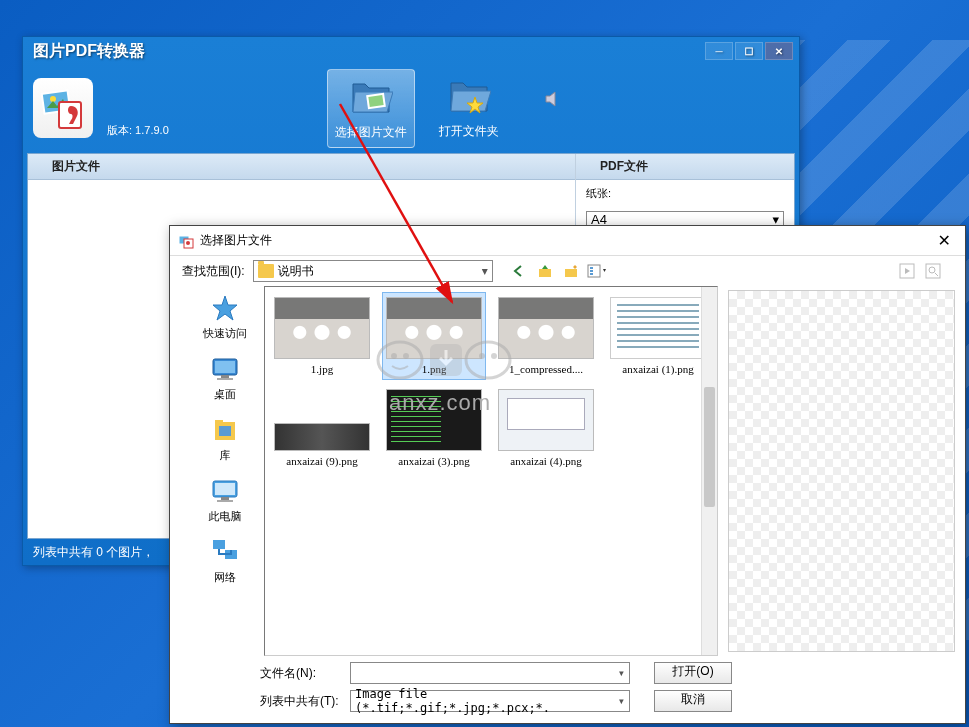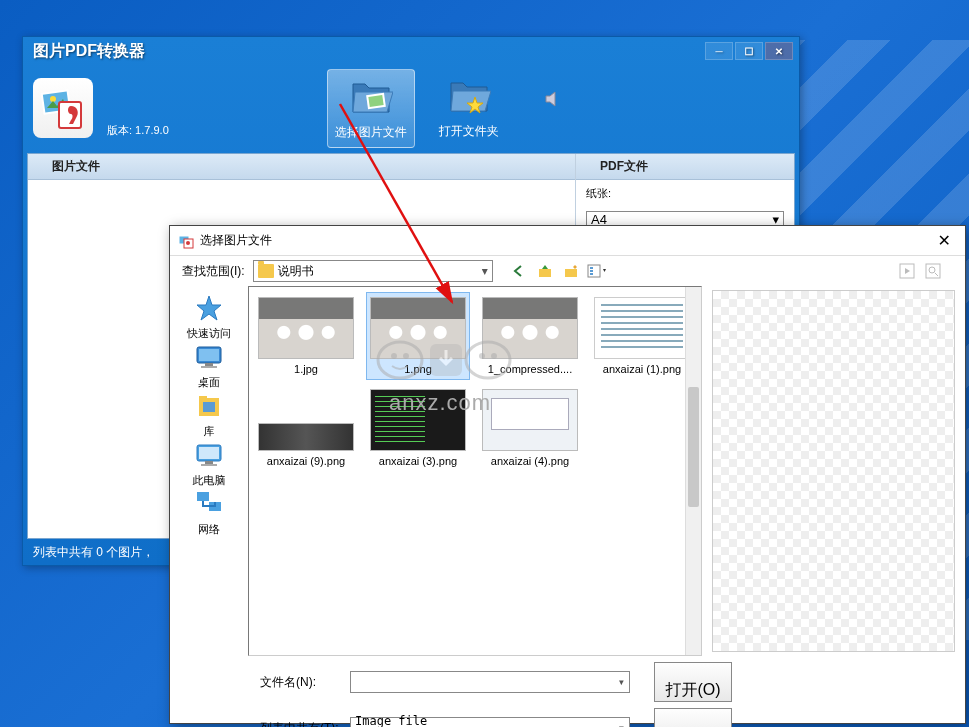--- a/index.html
+++ b/index.html
@@ -179,21 +179,22 @@
 
     .fd-body {
       display:flex;
       height: 370px;
     }
     .fd-sidebar {
       width: 78px;
       display:flex; flex-direction:column;
       align-items:center;
       padding: 6px 0;
-      gap: 0;
+      gap: 12px;
+      margin-left: 16px;
     }
     .sb-item { display:flex;flex-direction:column;align-items:center; gap:2px; font-size:11px; cursor:pointer; width:100%;}
     .sb-icon { width:32px;height:32px; display:flex;align-items:center;justify-content:center;}
 
     .fd-files {
       flex: 0 0 454px;
       border: 1px inset #ccc;
       padding: 6px;
       overflow: auto;
       position: relative;
@@ -224,21 +225,21 @@
     }
     .thumb.doc { background:#fff; border:1px solid #ccc;}
     .thumb.doc::after{content:'';position:absolute;top:6px;left:6px;right:6px;bottom:6px;
       background: repeating-linear-gradient(to bottom, #8ab 0 2px, transparent 2px 6px);}
     .thumb.dark { background:#1a1a1a;}
     .thumb.dark::after{content:'';position:absolute;top:6px;left:4px;right:40px;bottom:6px;
       background: repeating-linear-gradient(to bottom, #5c5 0 1px, transparent 1px 5px);}
     .thumb.gui { background:#eef2f6;}
     .thumb.gui::after{content:'';position:absolute;top:8px;left:8px;right:8px;height:30px;border:1px solid #aab;background:#fff;}
     .thumb.wide { height:28px; }
-    .file-label { font-size:11px; text-align:center; white-space:nowrap; overflow:hidden; text-overflow:ellipsis; max-width:100px;}
+    .file-label { font-size:11px; text-align:center; white-space:nowrap; overflow:hidden; text-overflow:ellipsis; max-width:100px;font-family:Liberation Serif, serif;}
     .fd-scrollbar { position:absolute; right:0; top:0; bottom:0; width:16px; background:#f0f0f0; border-left:1px solid #ddd;}
     .fd-scroll-thumb{ position:absolute; left:2px; right:2px; top:100px; height:120px; background:#c8c8c8; border-radius:2px;}
 
     .fd-preview {
       flex: 1;
       margin-left: 10px;
       display:flex; flex-direction:column;
     }
     .preview-tools { height:22px; display:flex; gap:6px; align-items:center; justify-content:flex-end; padding-right:10px;}
     .preview-area {
@@ -267,25 +268,25 @@
       border:1px solid #888;
       padding: 0 4px;
       font-family: "SimSun", monospace;
       font-size:12px;
       position:relative;
       background:#fff;
       display:flex;align-items:center;
     }
     .fd-input::after{content:'▾';position:absolute;right:4px;color:#555;}
     .fd-btn {
-      width: 78px; height:40px;
+      width: 78px; height:22px;
       border: 1px solid #888;
       background: linear-gradient(to bottom,#fefefe,#e8e8e8);
-      display:flex;align-items:flex-end;justify-content:center;
-      font-size:16px;
+      display:flex;align-items:flex-start;justify-content:center;
+      font-size:12px;
       cursor:pointer;
       margin-left: 14px;
     }
 
     
     .arrow {
       position: absolute;
       pointer-events: none;
       z-index: 500;
     }

